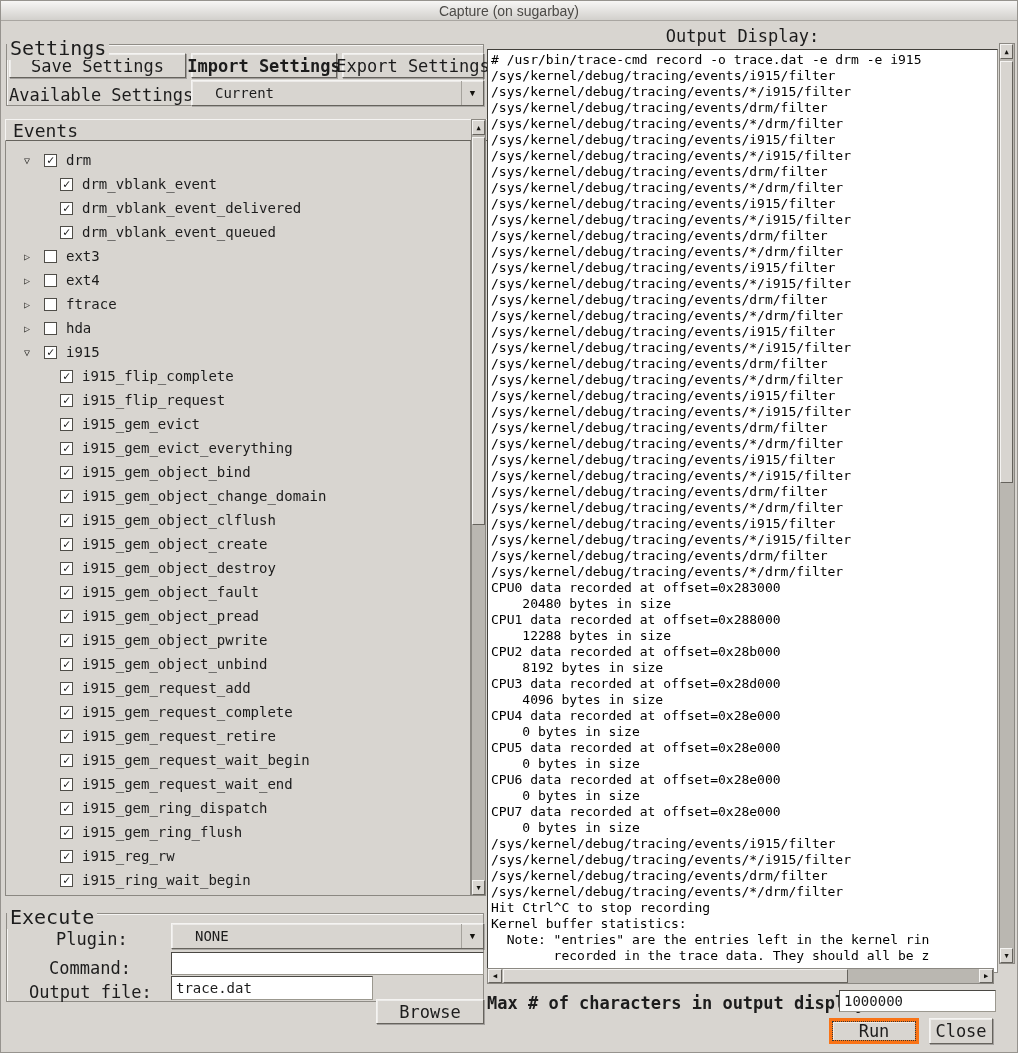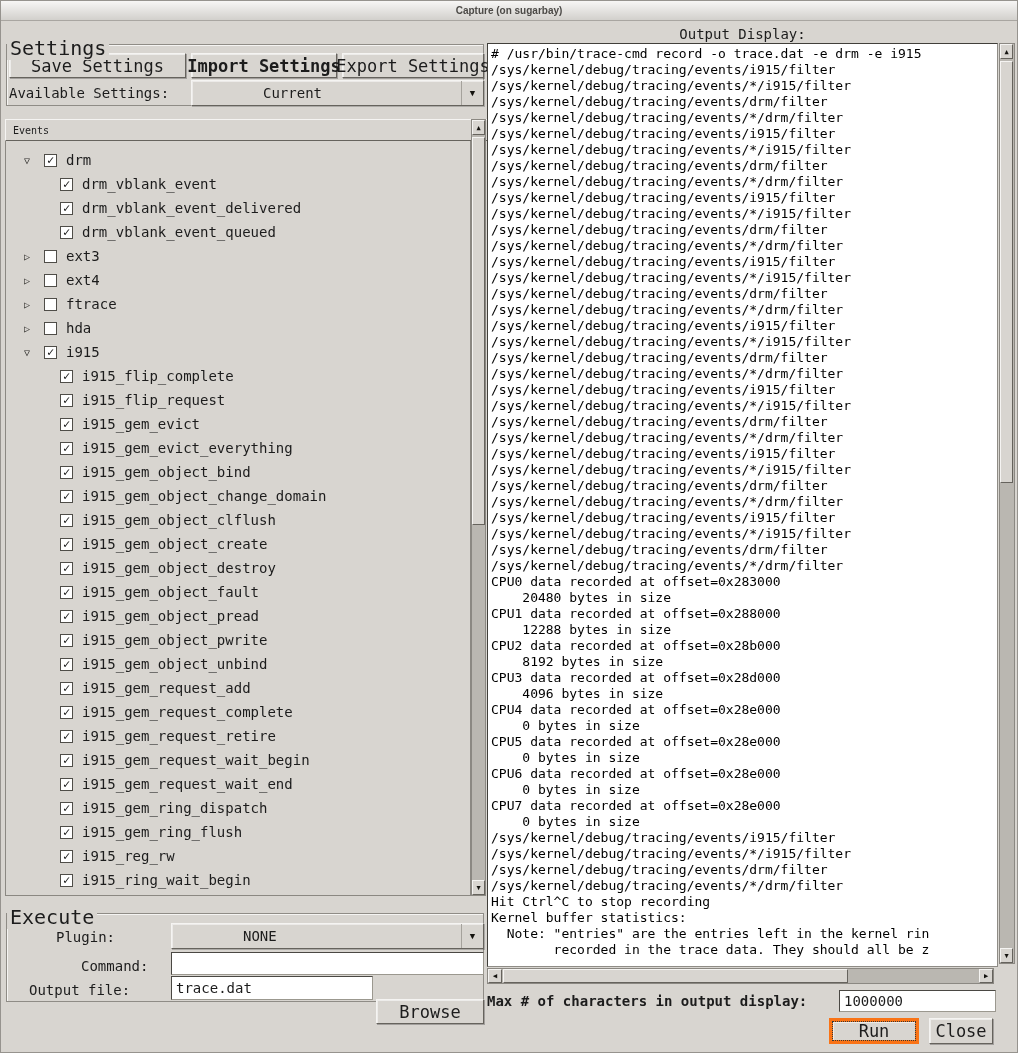--- a/index.html
+++ b/index.html
@@ -8,47 +8,47 @@
     --bevel-light:#f5f4f2; --bevel-dark:#66635d;
   }
   *{box-sizing:border-box; margin:0; padding:0;}
   html,body{background:#b5b2ac;}
   body{font-family:"DejaVu Sans Mono","Liberation Mono",monospace; color:var(--text);}
   .window{position:relative; width:1018px; height:1053px; background:var(--window-bg);
           border:1px solid #96938e; overflow:hidden;}
   .titlebar{position:absolute; left:0; top:0; width:100%; height:20px;
             background:linear-gradient(var(--titlebar-top),var(--titlebar-bottom));
             border-bottom:1px solid #a9a6a1; display:flex; align-items:center; justify-content:center;}
-  .titlebar span{font-family:"Liberation Sans","DejaVu Sans",sans-serif; font-size:10px; font-weight:bold; color:#4c4a47;text-align:right;}
-
-  .label{position:absolute; font-size:14px; white-space:nowrap;}
+  .titlebar span{font-family:"Liberation Sans","DejaVu Sans",sans-serif; font-size:14px; font-weight:normal; color:#4c4a47;text-align:right;}
+
+  .label{position:absolute; font-size:17px; white-space:nowrap;}
   .frame{position:absolute; border:1px solid #8f8c86; box-shadow:inset 1px 1px 0 var(--bevel-light);}
   .legend{position:absolute; font-size:20px; background:var(--window-bg); padding:0 3px; z-index:2; white-space:nowrap;}
 
   .btn{position:absolute; background:var(--window-bg); font-family:inherit; font-size:17px; color:var(--text);
        border:1px solid; border-color:var(--bevel-light) var(--bevel-dark) var(--bevel-dark) var(--bevel-light);
        box-shadow:1px 1px 0 rgba(0,0,0,.25), inset 1px 1px 0 rgba(255,255,255,.55);
        display:flex; align-items:center; justify-content:center; cursor:pointer; white-space:nowrap;}
   .btn.default{border:4px solid #f97316; outline:1px dotted #3a3834; outline-offset:-4px;
        box-shadow:inset 1px 1px 0 rgba(255,255,255,.55);}
 
   .combo{position:absolute; background:var(--window-bg); font-size:14px;
        border:1px solid; border-color:var(--bevel-light) var(--bevel-dark) var(--bevel-dark) var(--bevel-light);
        box-shadow:1px 1px 0 rgba(0,0,0,.2), inset 1px 1px 0 rgba(255,255,255,.5);
        display:flex; align-items:center; cursor:pointer;}
-  .combo .combo-text{flex:1; padding-left:23px; white-space:nowrap; overflow:hidden;margin-left:48px;}
+  .combo .combo-text{flex:1; padding-left:23px; white-space:nowrap; overflow:hidden;}
   .combo .combo-arrow{width:22px; text-align:center; font-size:9px; color:#14130f;
        border-left:1px solid #a5a29c; align-self:stretch; display:flex; align-items:center; justify-content:center;}
 
   .entry{position:absolute; background:var(--entry-bg); font-family:inherit; font-size:14px; color:var(--text);
        border:1px solid; border-color:#4a4843 #9b988f #9b988f #4a4843; padding:0 4px; outline:none;}
 
   .events-header{position:absolute; left:4px; top:118px; width:531px; height:22px; background:var(--window-bg);
        border:1px solid; border-color:var(--bevel-light) var(--bevel-dark) var(--bevel-dark) var(--bevel-light);
-       display:flex; align-items:center; font-size:10px; padding-left:7px;}
+       display:flex; align-items:center; font-size:18px; padding-left:7px;}
   .events-tree{position:absolute; left:4px; top:140px; width:466px; height:755px;
        border:1px solid #8b8882; border-top:none; background:var(--window-bg);
        overflow:hidden; padding-top:7px;}
   .tree-row{height:24px; display:flex; align-items:center; font-size:14px; padding-left:14px;}
   .tree-row.child{padding-left:54px;}
   .expander{width:14px; font-size:10px; color:#2c2b28; text-align:center; margin-right:10px;}
   .checkbox{width:13px; height:13px; background:#fff; border:1px solid #4f4d48; margin-right:9px;
        font-size:12px; font-weight:bold; line-height:10px; text-align:center; color:#111; overflow:visible; flex:none;}
 
   .scrollbar-v{position:absolute; width:15px; background:var(--trough);
@@ -58,21 +58,21 @@
        font-size:7px; color:#14130f; display:flex; align-items:center; justify-content:center;}
   .sb-thumb{position:absolute; left:0; width:13px; background:var(--window-bg);
        border:1px solid; border-color:var(--bevel-light) var(--bevel-dark) var(--bevel-dark) var(--bevel-light);}
   .scrollbar-h{position:absolute; height:16px; background:var(--trough); border:1px solid #8b8882;}
   .sb-btn-h{position:absolute; top:0; width:14px; height:14px; background:var(--window-bg);
        border:1px solid; border-color:var(--bevel-light) var(--bevel-dark) var(--bevel-dark) var(--bevel-light);
        font-size:7px; color:#14130f; display:flex; align-items:center; justify-content:center;}
   .sb-thumb-h{position:absolute; top:0; height:14px; background:var(--window-bg);
        border:1px solid; border-color:var(--bevel-light) var(--bevel-dark) var(--bevel-dark) var(--bevel-light);}
 
-  .output-box{position:absolute; left:486px; top:42px; width:511px; height:924px; background:var(--entry-bg);
+  .output-box{position:absolute; left:486px; top:48px; width:511px; height:924px; background:var(--entry-bg);
        border:1px solid; border-color:#413f3a #8f8c86 #8f8c86 #413f3a; overflow:hidden;}
   .output-box pre{font-family:"DejaVu Sans Mono","Liberation Mono",monospace; font-size:13px; line-height:16px;
        padding:2px 0 0 3px; color:#000; white-space:pre;}
 </style>
 </head>
 <body>
 
 <div class="window">
   <div class="titlebar">
     <span>Capture (on sugarbay)</span>
@@ -230,21 +230,21 @@
     <div class="sb-btn" style="bottom:0;">▼</div>
   </div>
 
   <div class="frame" style="left:5px; top:912px; width:478px; height:89px;"></div>
   <div class="legend" style="left:6px; top:904px;">Execute</div>
   <div class="label" style="left:55px; top:928px;">Plugin:</div>
   <div class="combo" style="left:170px; top:922px; width:313px; height:26px;">
     <span class="combo-text">NONE</span>
     <span class="combo-arrow">▼</span>
   </div>
-  <div class="label" style="left:48px; top:957px;margin-left:32px;">Command:</div>
+  <div class="label" style="left:48px; top:957px;">Command:</div>
   <input class="entry" style="left: 170px; top: 951px; width: 313px; height: 23px;" value="">
   <div class="label" style="left:28px; top:981px;">Output file:</div>
   <input class="entry" style="left: 170px; top: 975px; width: 202px; height: 24px;" value="trace.dat">
   <button class="btn" style="left:375px; top:974px; width:108px; height:25px;margin-top:24px;">Browse</button>
 
   <div class="label" style="left:486px; top:25px; width:511px; text-align:center;">Output Display:</div>
   <div class="output-box">
     <pre># /usr/bin/trace-cmd record -o trace.dat -e drm -e i915
 /sys/kernel/debug/tracing/events/i915/filter
 /sys/kernel/debug/tracing/events/*/i915/filter

